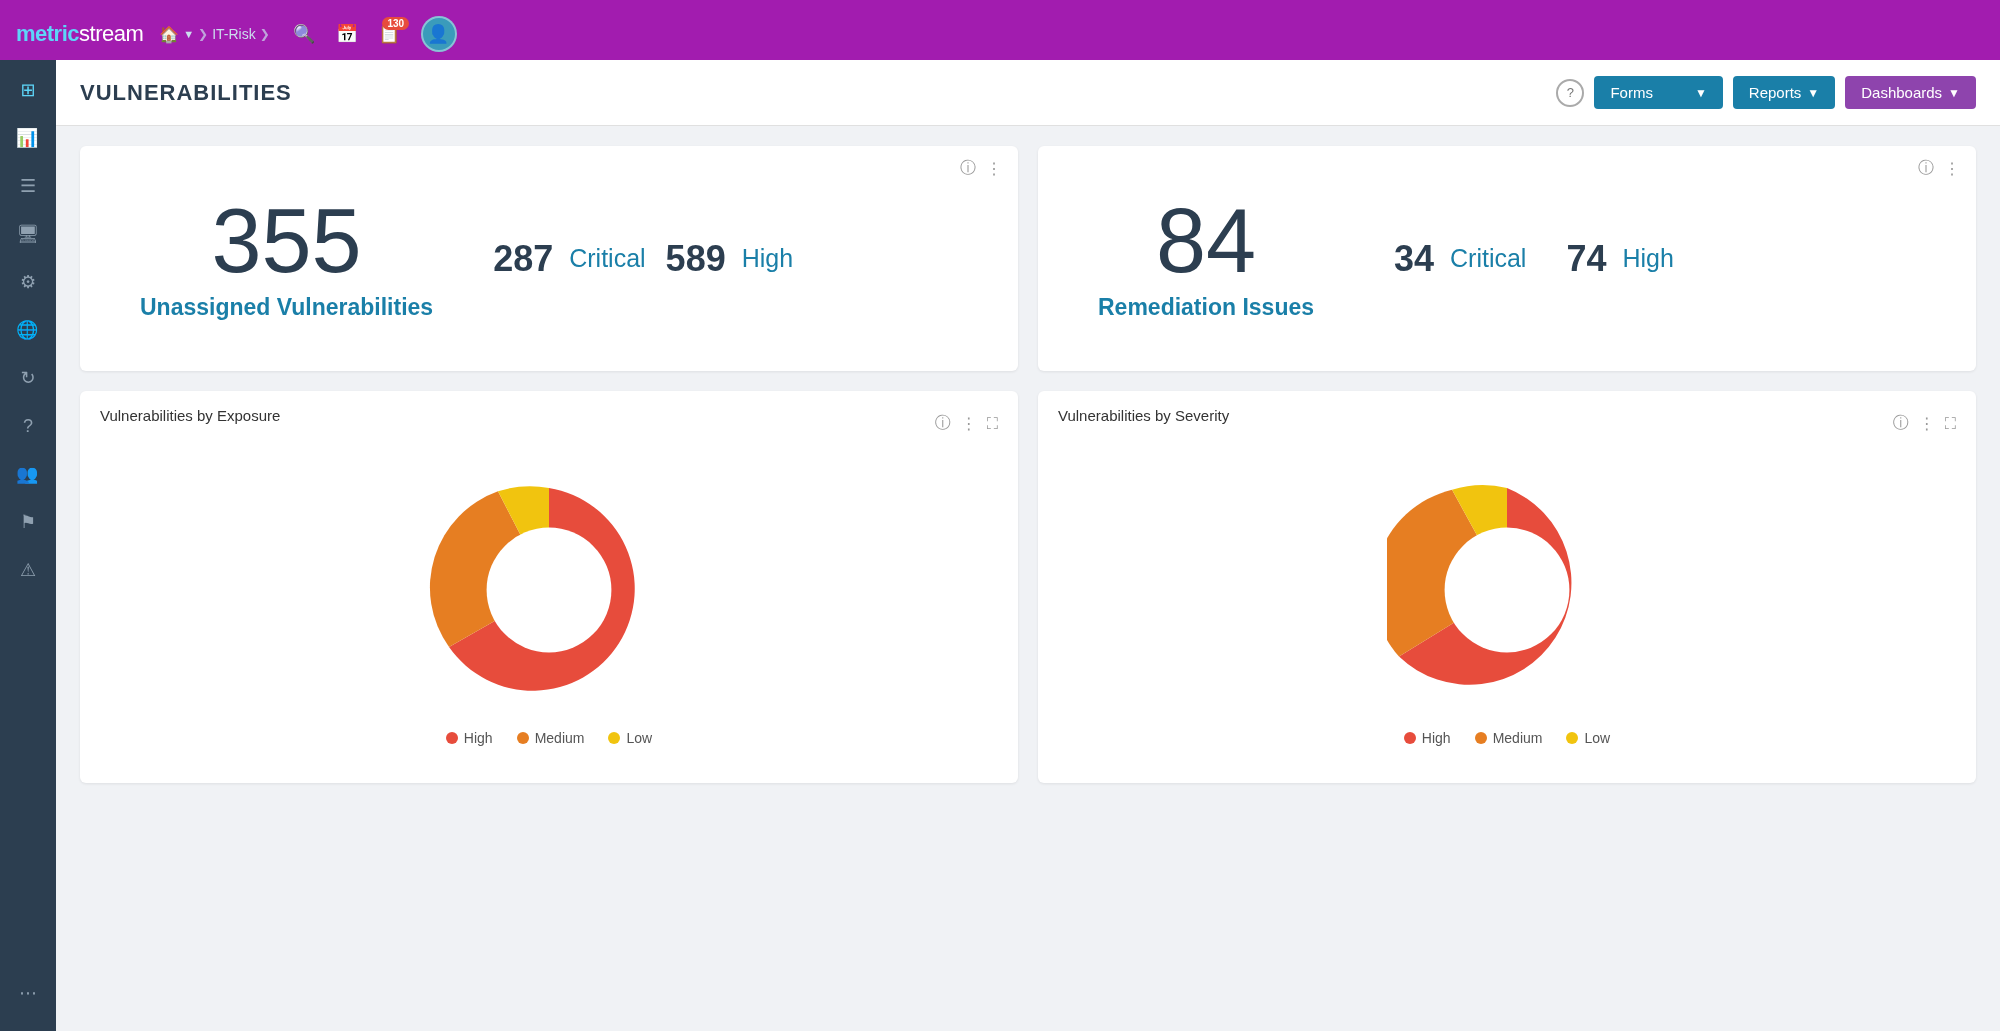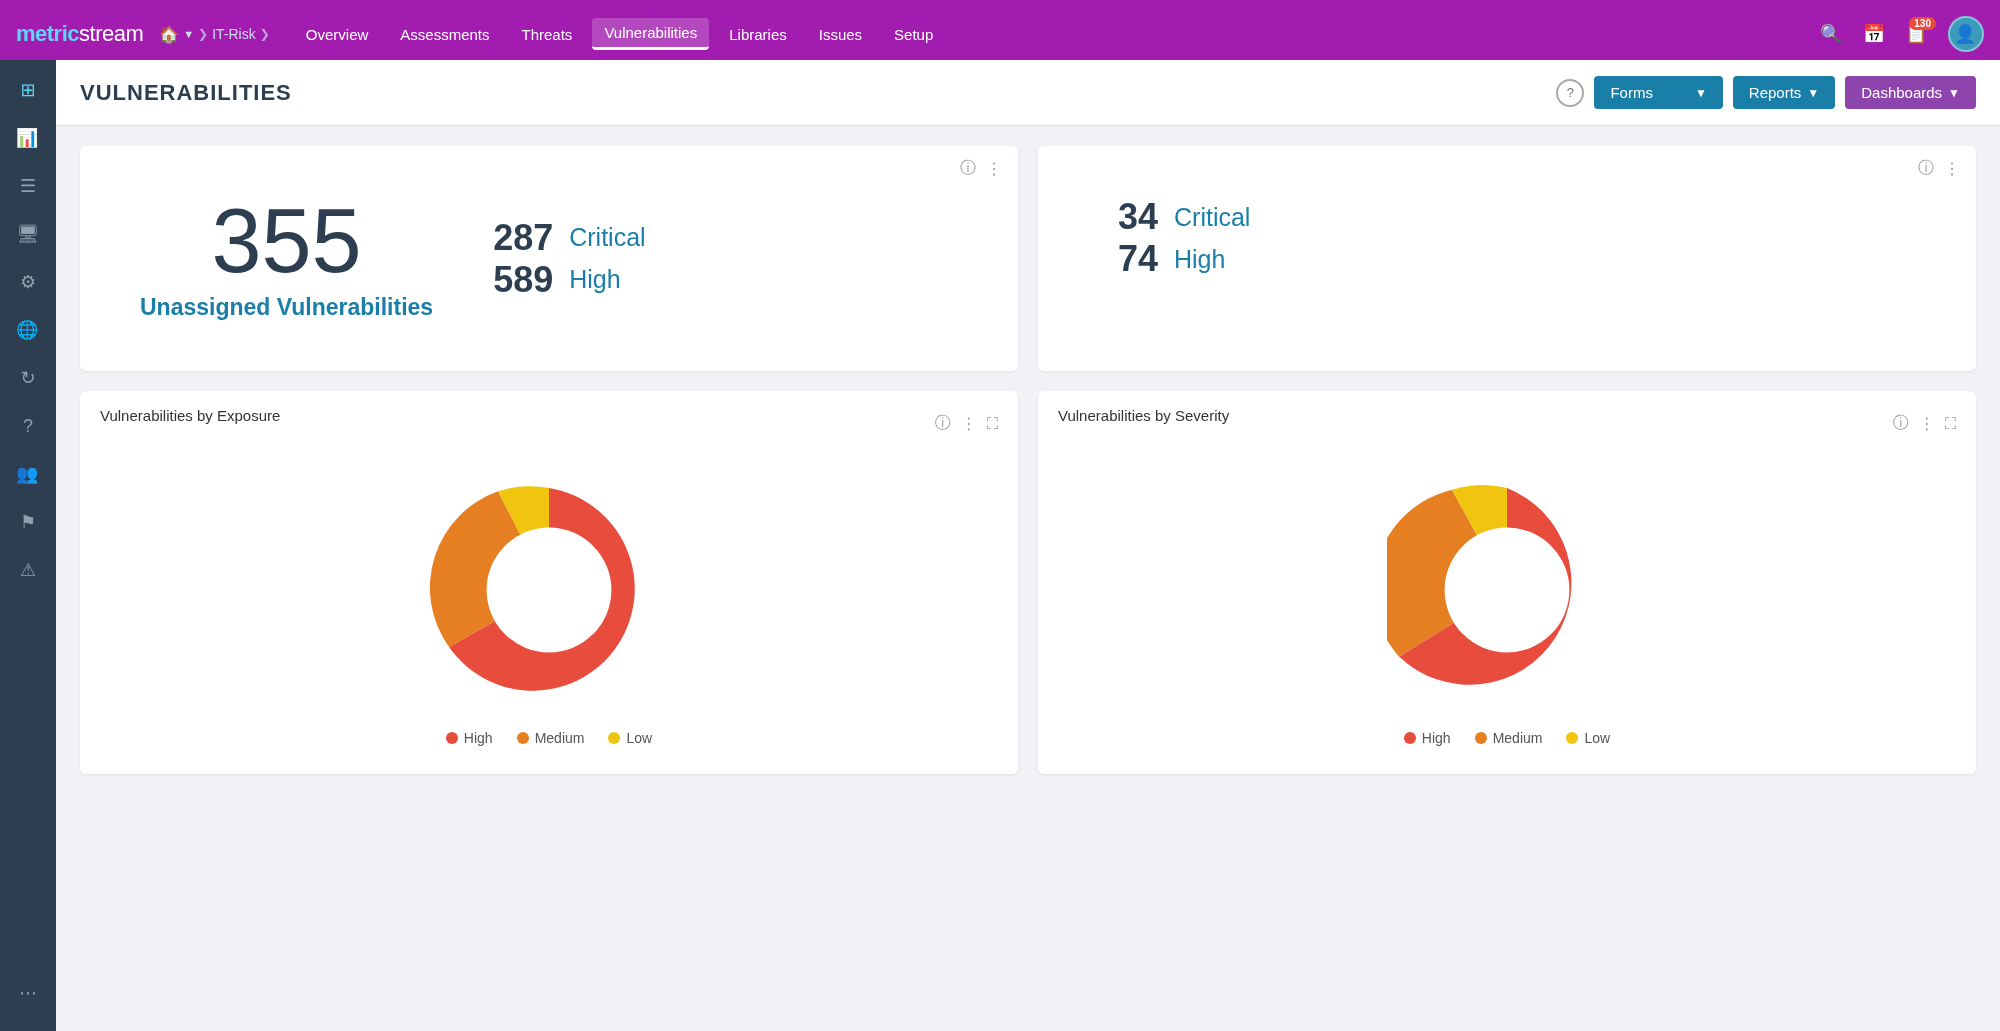--- a/index.html
+++ b/index.html
@@ -234,21 +234,22 @@
       line-height: 1;
     }
     .stat-label {
       font-size: 23px;
       color: #1a7fa8;
       font-weight: 600;
       margin-top: 8px;
     }
     .stat-breakdown {
       display: flex;
-      flex-direction: column;
+      flex-direction: row;
+      gap: 20px;
     }
     .stat-item {
       display: flex;
       align-items: center;
       gap: 16px;
     }
     .stat-item-number {
       font-size: 36px;
       font-weight: 600;
       color: #2c3e50;
@@ -263,21 +264,21 @@
 
     
     .charts-row {
       display: flex;
       gap: 20px;
     }
     .chart-card {
       background: white;
       border-radius: 6px;
       flex: 1;
-      padding: 16px 20px 8px;
+      padding: 16px 20px 17px;
       box-shadow: 0 1px 3px rgba(0,0,0,0.08);
       position: relative;
       min-height: 360px;
       text-align: right;
     }
     .chart-title {
       font-size: 15px;
       color: #333;
       font-weight: 500;
       margin-bottom: 16px;
@@ -332,29 +333,20 @@
 <div class="top-nav">
   <div class="logo">
     <span>metric</span><span style="color:white; font-weight:300;">stream</span>
   </div>
   <div class="nav-breadcrumb">
     <span class="home-icon">🏠</span>
     <span style="font-size:11px;">▼</span>
     <span class="chevron">❯</span>
     <span>IT-Risk</span>
     <span class="chevron">❯</span>
-  </div>
-  <div class="nav-links">
-    <a class="nav-link">Overview</a>
-    <a class="nav-link">Assessments</a>
-    <a class="nav-link">Threats</a>
-    <a class="nav-link active">Vulnerabilities</a>
-    <a class="nav-link">Libraries</a>
-    <a class="nav-link">Issues</a>
-    <a class="nav-link">Setup</a>
   </div>
   <div class="nav-right">
     <div class="nav-icon">🔍</div>
     <div class="nav-icon">📅</div>
     <div class="nav-icon" style="position:relative;">
       📋
       <span class="badge">130</span>
     </div>
     <div class="avatar">👤</div>
   </div>
@@ -422,20 +414,24 @@
           </div>
         </div>
       </div>
 
       <div class="widget-card">
         <div class="widget-header">
           <span class="widget-header-icon">ⓘ</span>
           <span class="widget-header-icon">⋮</span>
         </div>
         <div class="stats-widget">
+          <div class="stat-main">
+            <div class="stat-number">84</div>
+            <div class="stat-label">Remediation Issues</div>
+          </div>
           <div class="stat-breakdown">
             <div class="stat-item">
               <div class="stat-item-number">34</div>
               <div class="stat-item-label">Critical</div>
             </div>
             <div class="stat-item">
               <div class="stat-item-number">74</div>
               <div class="stat-item-label">High</div>
             </div>
           </div>

